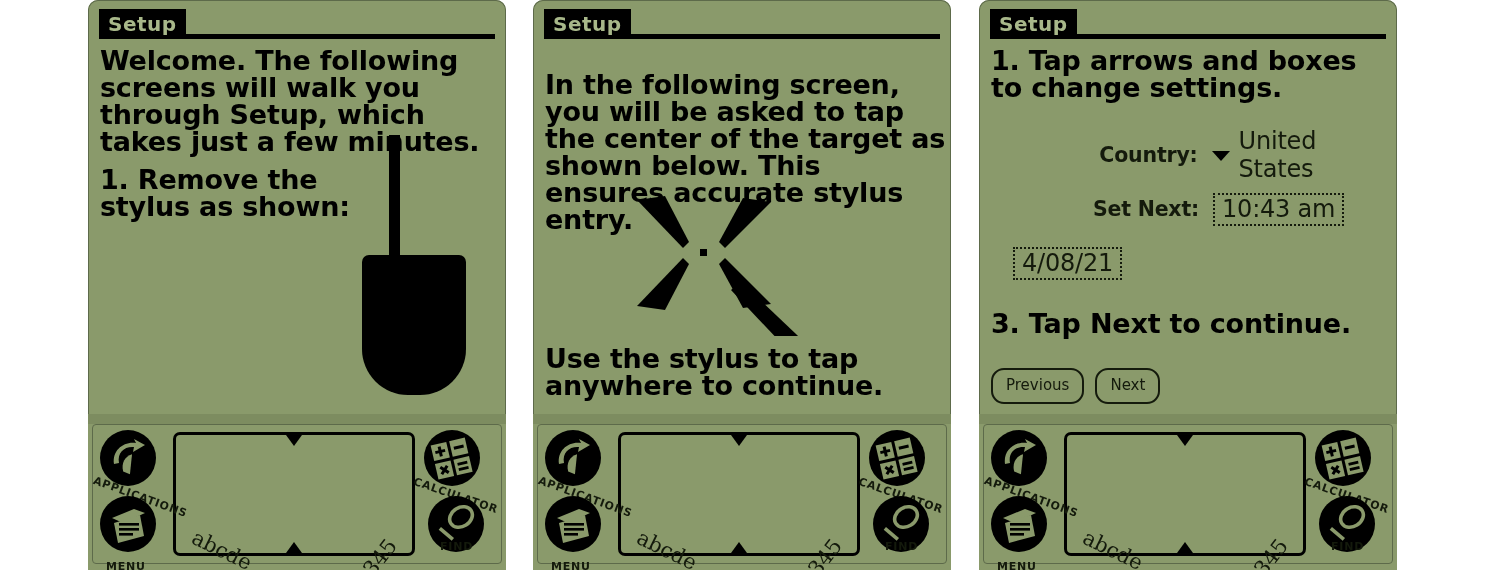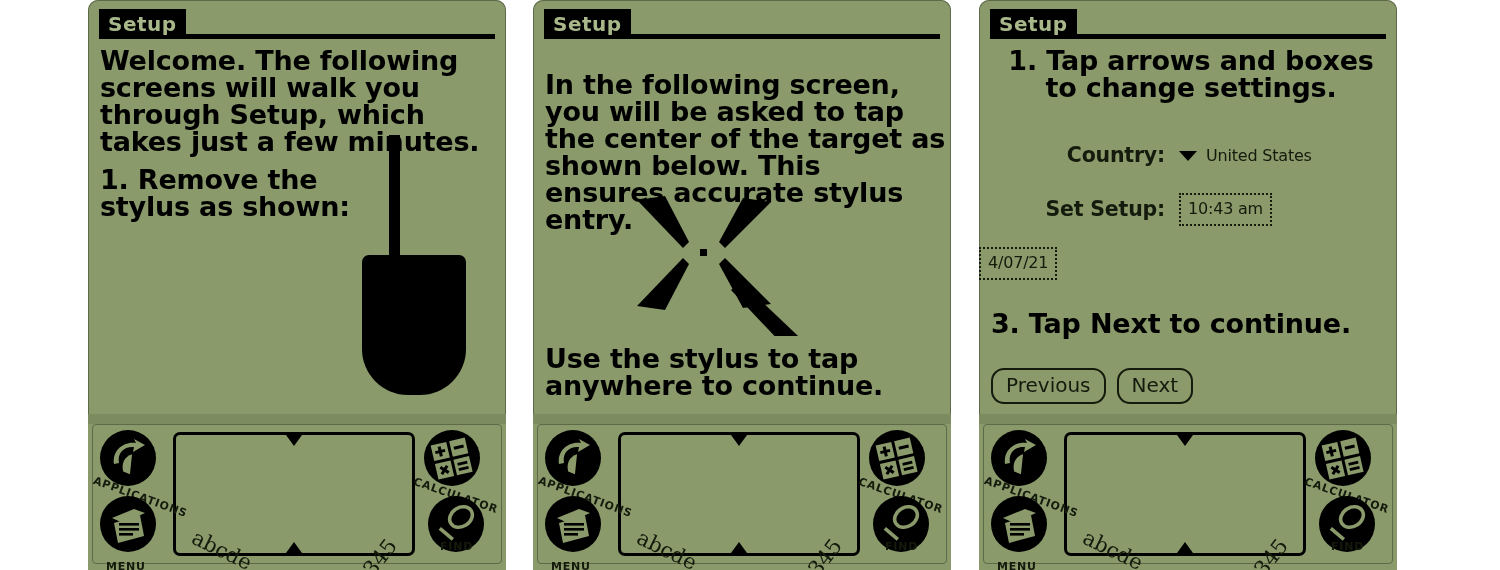--- a/index.html
+++ b/index.html
@@ -90,21 +90,21 @@
     white-space: pre-line;
   }
 
   .t-p1-intro  { left: 12px; top: 47px;  width: 400px; }
   .t-p1-step1  { left: 12px; top: 166px; width: 250px; }
   .t-p1-step2  { left: 12px; top: 315px; width: 300px; }
 
   .t-p2-intro  { left: 12px; top: 47px;  width: 402px; margin-top: 24px; }
   .t-p2-footer { left: 12px; top: 345px; width: 402px; }
 
-  .t-p3-step1  { left: 12px; top: 47px;  width: 400px; text-align: center; }
+  .t-p3-step1  { left: 12px; top: 47px;  width: 400px; }
   .t-p3-step2  { left: 12px; top: 310px; width: 400px; }
 
   
   .stylus-graphic { position: absolute; left: 272px; top: 135px; width: 110px; height: 260px; }
   .stylus-shaft {
     position: absolute;
     left: 29px; top: 0;
     width: 11px; height: 120px;
     background: #000000;
   }
@@ -122,36 +122,37 @@
     background: #000000;
   }
 
   
   .settings { position: absolute; left: 0; top: 128px; width: 418px; }
   .setting-row {
     position: relative;
     height: 54px;
     display: flex;
     align-items: center;
+    margin-left: 34px;
   }
   .setting-label {
     width: 200px;
     text-align: right;
     padding-right: 14px;
     color: #141a0c;
     font-family: "DejaVu Sans", sans-serif;
     font-weight: bold;
     font-size: 20.5px;
     letter-spacing: -0.2px;
     box-sizing: border-box;
   }
   .setting-value {
     color: #141a0c;
     font-family: "DejaVu Sans", sans-serif;
-    font-size: 16px;
+    font-size: 24px;
     font-weight: normal;
     letter-spacing: -0.2px;
     display: flex;
     align-items: center;
   }
   .popup-arrow {
     display: inline-block;
     width: 0; height: 0;
     border-left: 9px solid transparent;
     border-right: 9px solid transparent;
@@ -173,21 +174,21 @@
     top: 368px;
     display: flex;
     gap: 11px;
   }
   .palm-button {
     border: 2px solid #141a0c;
     border-radius: 13px;
     padding: 2px 13px 4px 13px;
     color: #141a0c;
     font-family: "DejaVu Sans", sans-serif;
-    font-size: 20px;
+    font-size: 15px;
     line-height: 26px;
     background: transparent;
     cursor: pointer;
   }
 
   
   .silkscreen {
     position: absolute;
     left: 0;
     top: 414px;
@@ -479,26 +480,26 @@
 
         <div class="setting-row">
           <div class="setting-label">Country:</div>
           <div class="setting-value">
             <span class="popup-arrow"></span>
             <span>United States</span>
           </div>
         </div>
 
         <div class="setting-row">
-          <div class="setting-label">Set Setup:</div>
+          <div class="setting-label">Set Next:</div>
           <div class="setting-value dotted-field">10:43 am</div>
         </div>
 
         <div class="setting-row">
-          <div class="setting-value dotted-field">4/07/21</div>
+          <div class="setting-value dotted-field">4/08/21</div>
         </div>
 
       </div>
 
       <div class="body-text t-p3-step2">3. Tap Next to continue.</div>
 
       <div class="buttons">
         <button class="palm-button">Previous</button>
         <button class="palm-button">Next</button>
       </div>

